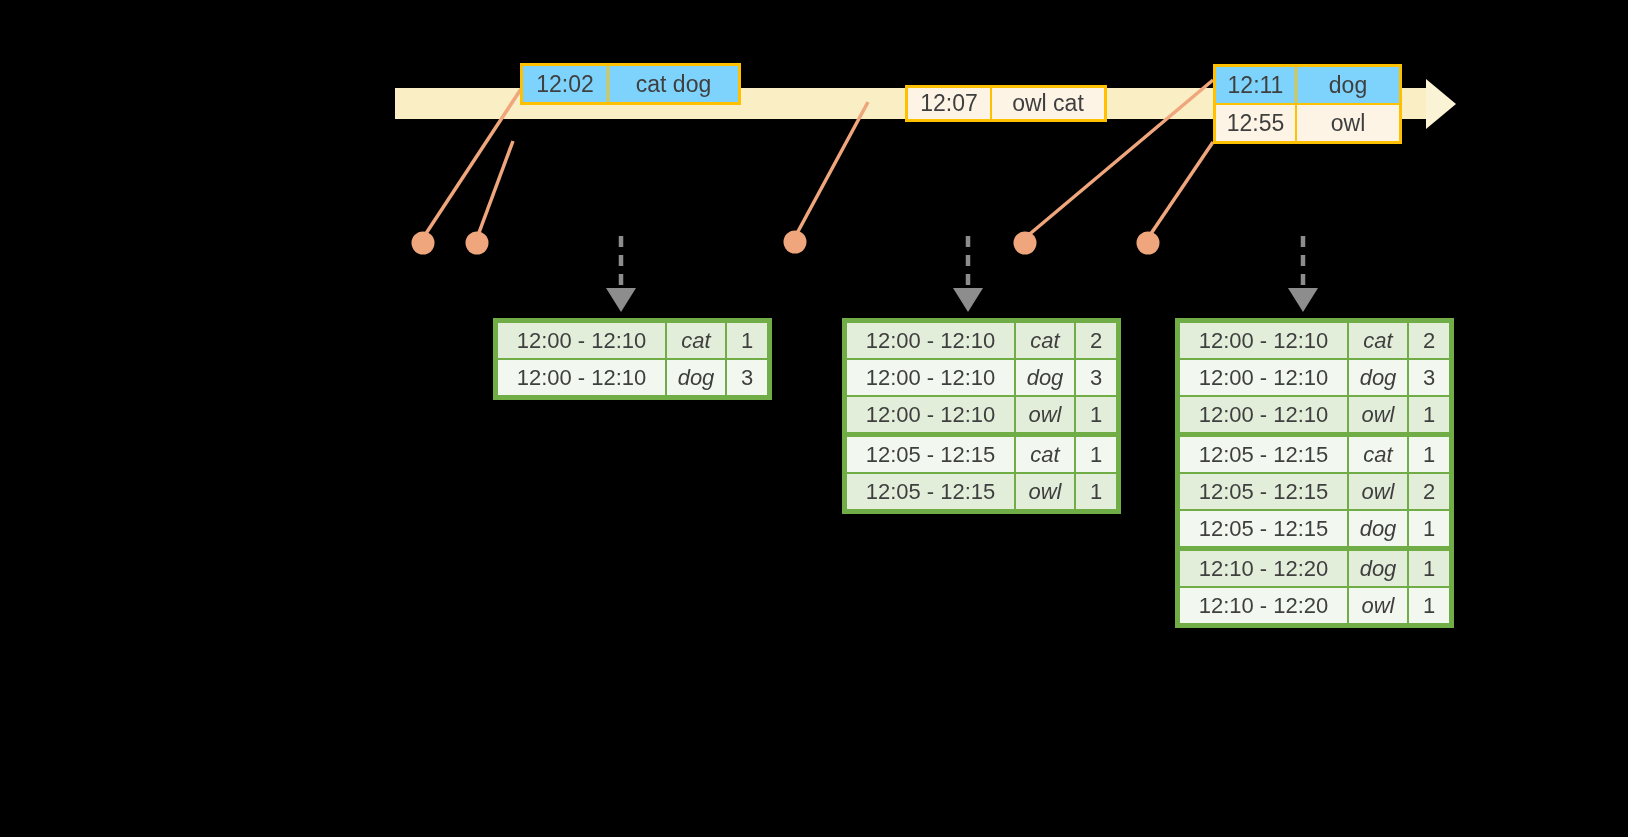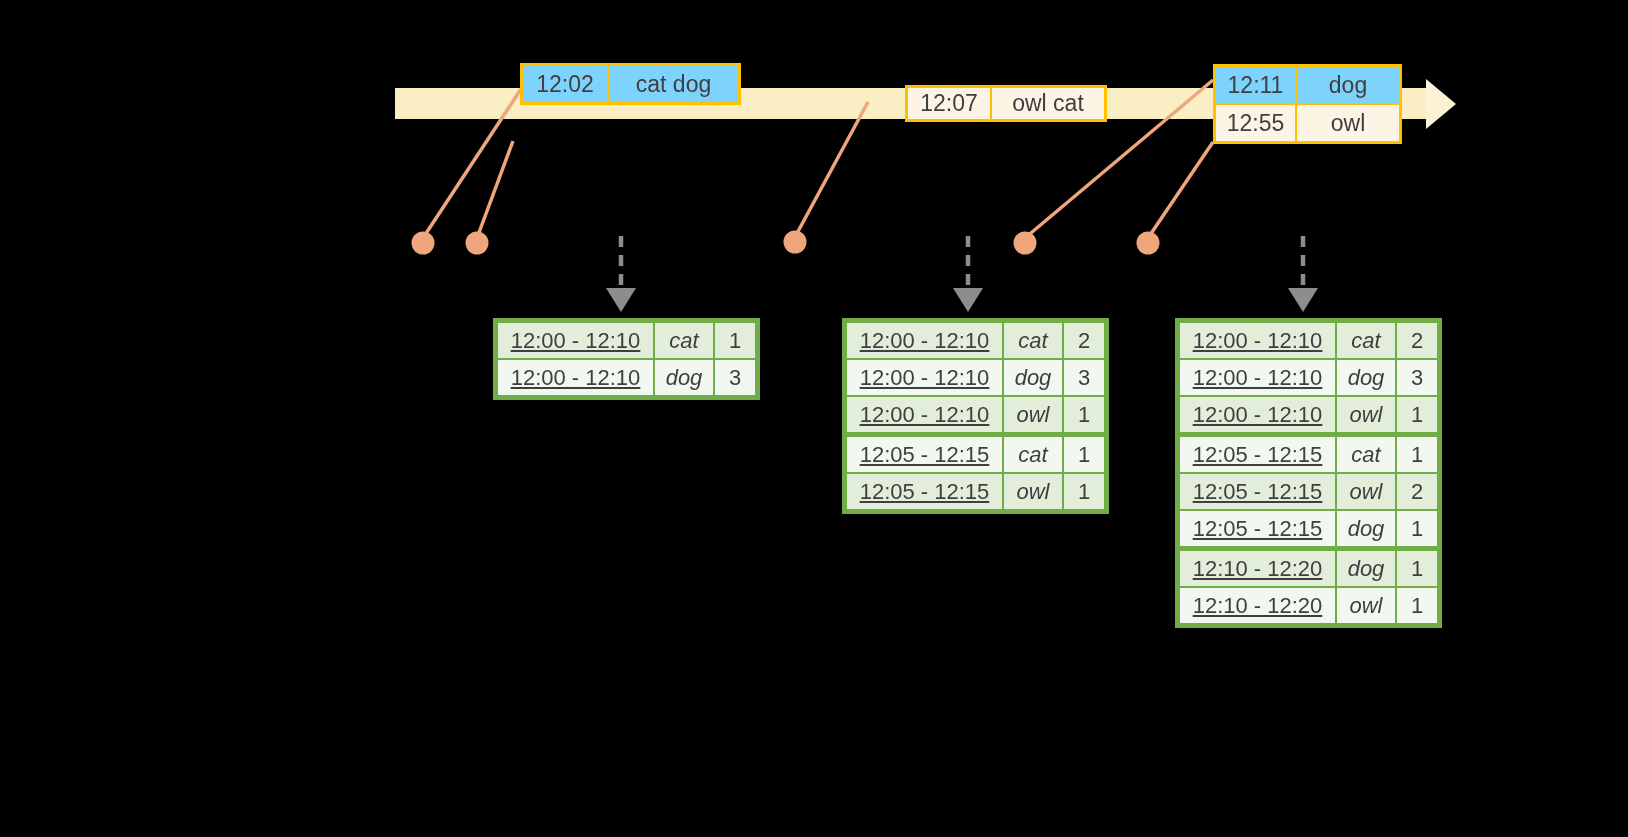--- a/index.html
+++ b/index.html
@@ -23,21 +23,21 @@
   .cream{background:#FDF4E6;}
   .w84{width:84px;} .w111{width:129px;text-align:right;}
   .w82{width:82px;} .w112{width:112px;}
   .w69{width:79px;} .w102{width:102px;}
 
   
   .rtable{position:absolute;background:#71AD47;padding:5px;display:flex;flex-direction:column;gap:2px;}
   .rrow{display:flex;gap:2px;height:35px;}
   .rrow.sep{margin-top:3px;}
   .rcell{display:flex;align-items:center;justify-content:center;font-size:22px;}
-  .cwin{width:155px;text-decoration:underline;} .cword{width:58px;font-style:italic;} .ccnt{width:40px;}
+  .cwin{width:167px;} .cword{width:58px;font-style:italic;} .ccnt{width:40px;}
   .gdark{background:#E3EEDA;}
   .glight{background:#F2F8EF;}
 </style>
 </head>
 <body>
 
 <div class="canvas">
 
   <div class="band"></div>
   <div class="band-head"></div>

